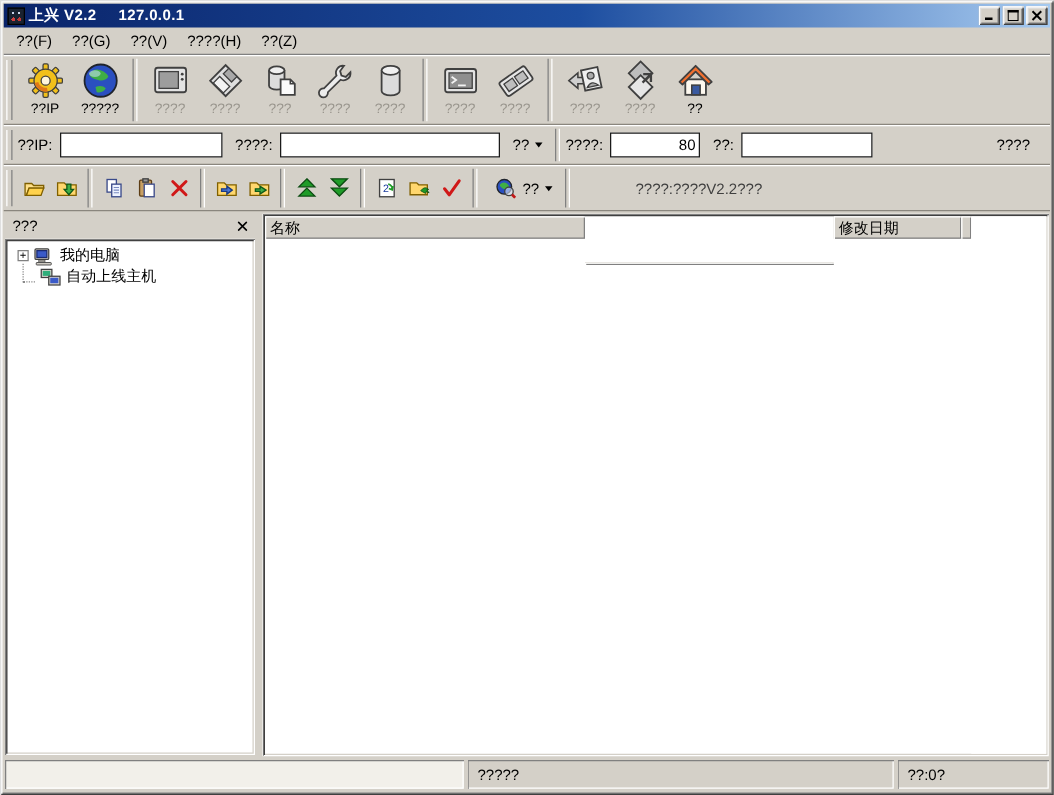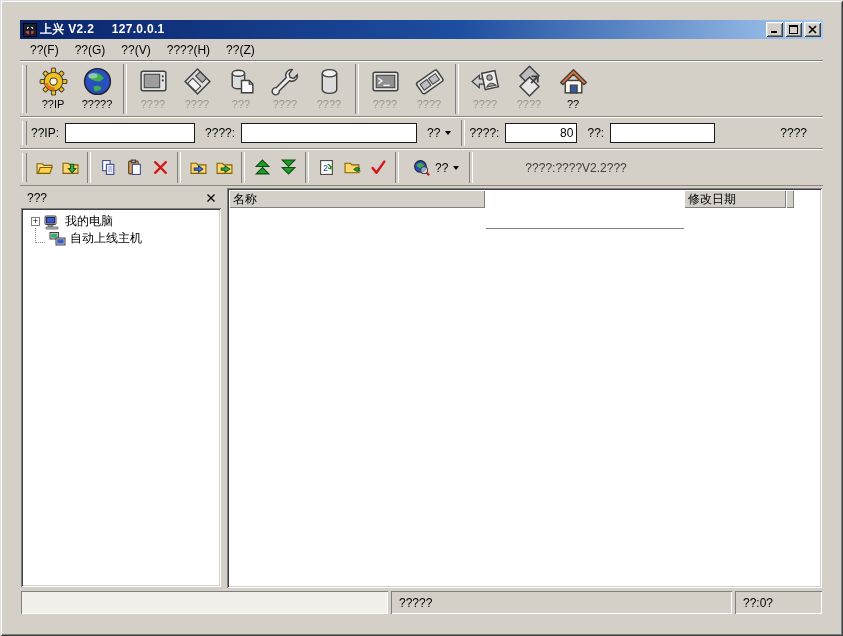--- a/index.html
+++ b/index.html
@@ -3,21 +3,21 @@
 <meta charset="utf-8">
 <style>
   html,body { margin:0; padding:0; }
   body {
     width:843px; height:636px; overflow:hidden;
     font-family:"Liberation Sans","DejaVu Sans",sans-serif;
     background:#d4d0c8;
   }
   .window {
     position:relative; width:843px; height:636px; box-sizing:border-box;
-    background:#d4d0c8; padding:20px;
+    background:#d4d0c8; padding:3px;
     box-shadow: inset 1px 1px 0 #dfdfdf, inset -1px -1px 0 #404040,
                 inset 2px 2px 0 #ffffff, inset -2px -2px 0 #808080;
     display:flex; flex-direction:column;
   }
   
   .titlebar {
     height:19px; flex:0 0 19px; display:flex; align-items:center;
     background:linear-gradient(to right,#0a246a 0%,#1d4ea0 55%,#a6caf0 100%);
     padding:0 2px; color:#fff;
   }

